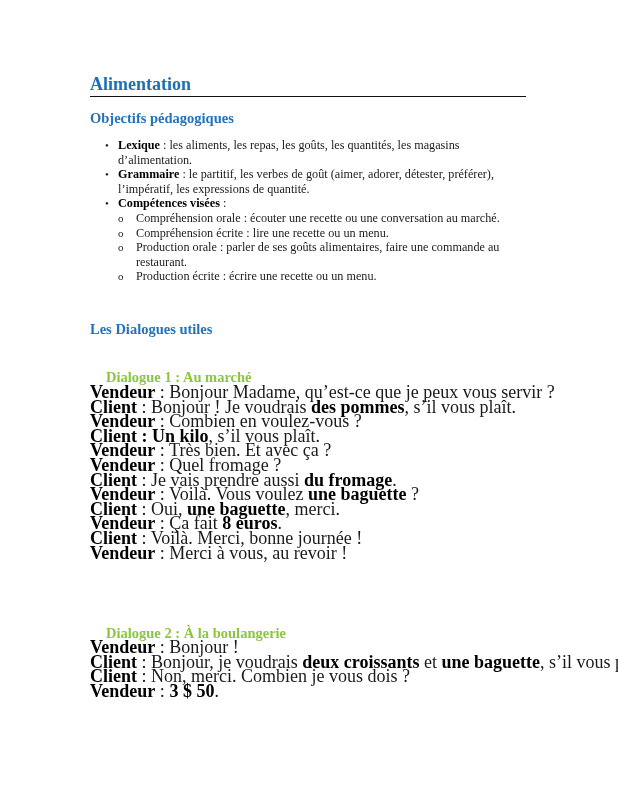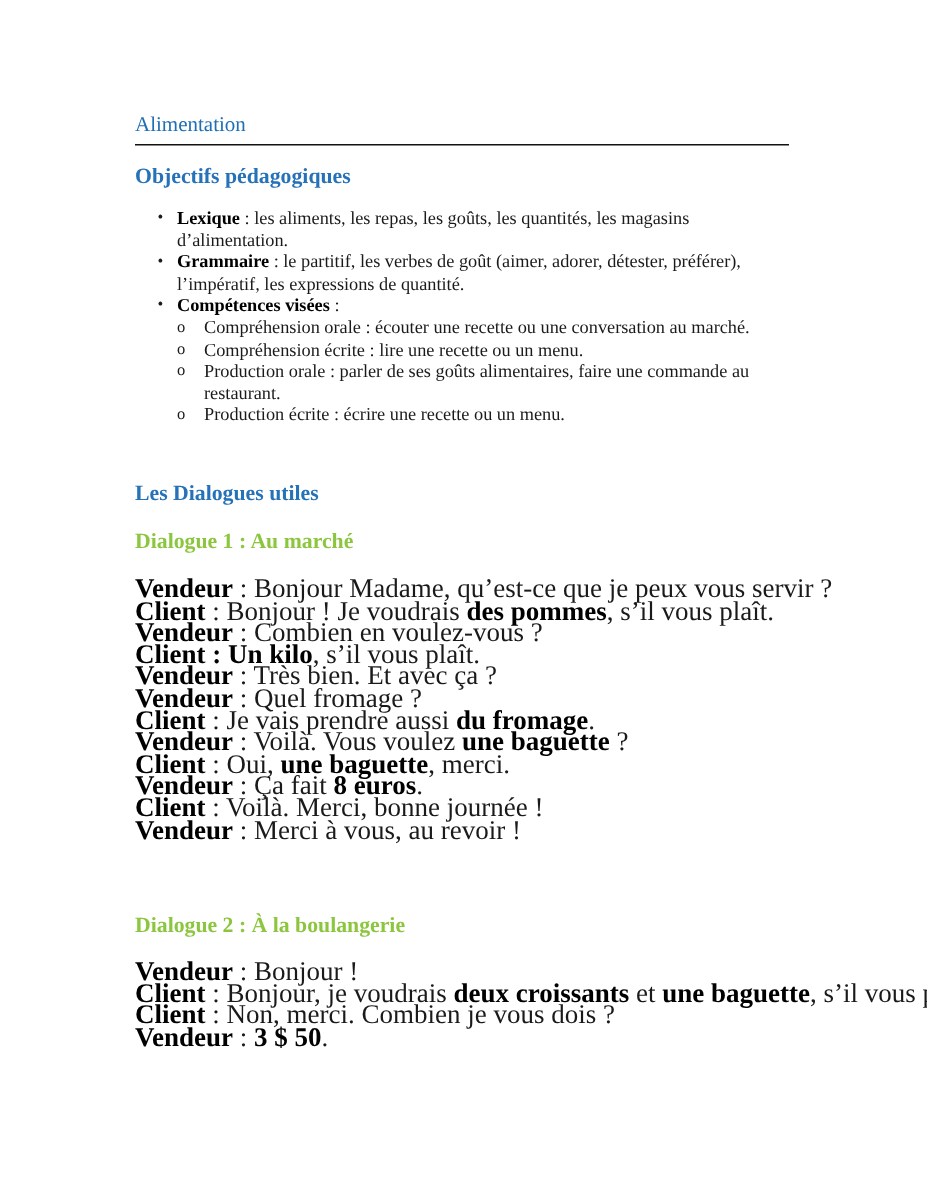--- a/index.html
+++ b/index.html
@@ -1,24 +1,24 @@
 <!DOCTYPE html>
 <html><head>
   <meta charset="utf-8">
   <style>
     html, body { margin: 0; padding: 0; background: #ffffff; }
     body { width: 618px; height: 800px; position: relative; overflow: hidden;
            font-family: "Liberation Serif", "DejaVu Serif", serif; color: #1a1a1a; }
     .page { position: absolute; left: 90px; top: 0; width: 436px; }
     .title { position: absolute; left: 0; top: 73px; width: 436px; margin: 0;
-             font-size: 14px; font-weight: normal; color: #1f6fb5; line-height: 22px;
+             font-size: 18px; font-weight: bold; color: #1f6fb5; line-height: 22px;
              padding-bottom: 1px; border-bottom: 1.5px solid #111; }
     .h2 { position: absolute; left: 0; margin: 0; font-size: 14.5px; font-weight: bold;
           color: #2672b8; line-height: 18px; white-space: nowrap; }
-    .h3 { position: absolute; left: 0; margin: 0; font-size: 14.5px; font-weight: bold;
+    .h3 { position: absolute; left: 0; margin: 16px; font-size: 14.5px; font-weight: bold;
           color: #8cc63f; line-height: 18px; white-space: nowrap; }
     .list { position: absolute; left: 0; top: 138px; width: 436px; margin: 0; padding: 0;
             list-style: none; font-size: 12.2px; line-height: 14.6px; }
     .list > li { position: relative; padding-left: 28px; }
     .bullet { position: absolute; left: 15px; top: 0; font-size: 11px; }
     .sub { list-style: none; margin: 0; padding: 0; }
     .sub > li { position: relative; padding-left: 46px; }
     .obullet { position: absolute; left: 28px; top: 0; font-size: 11px; }
     .dialog { position: absolute; left: 0; width: 440px; font-size: 18px; line-height: 14.6px; }
     .line { white-space: nowrap; }

